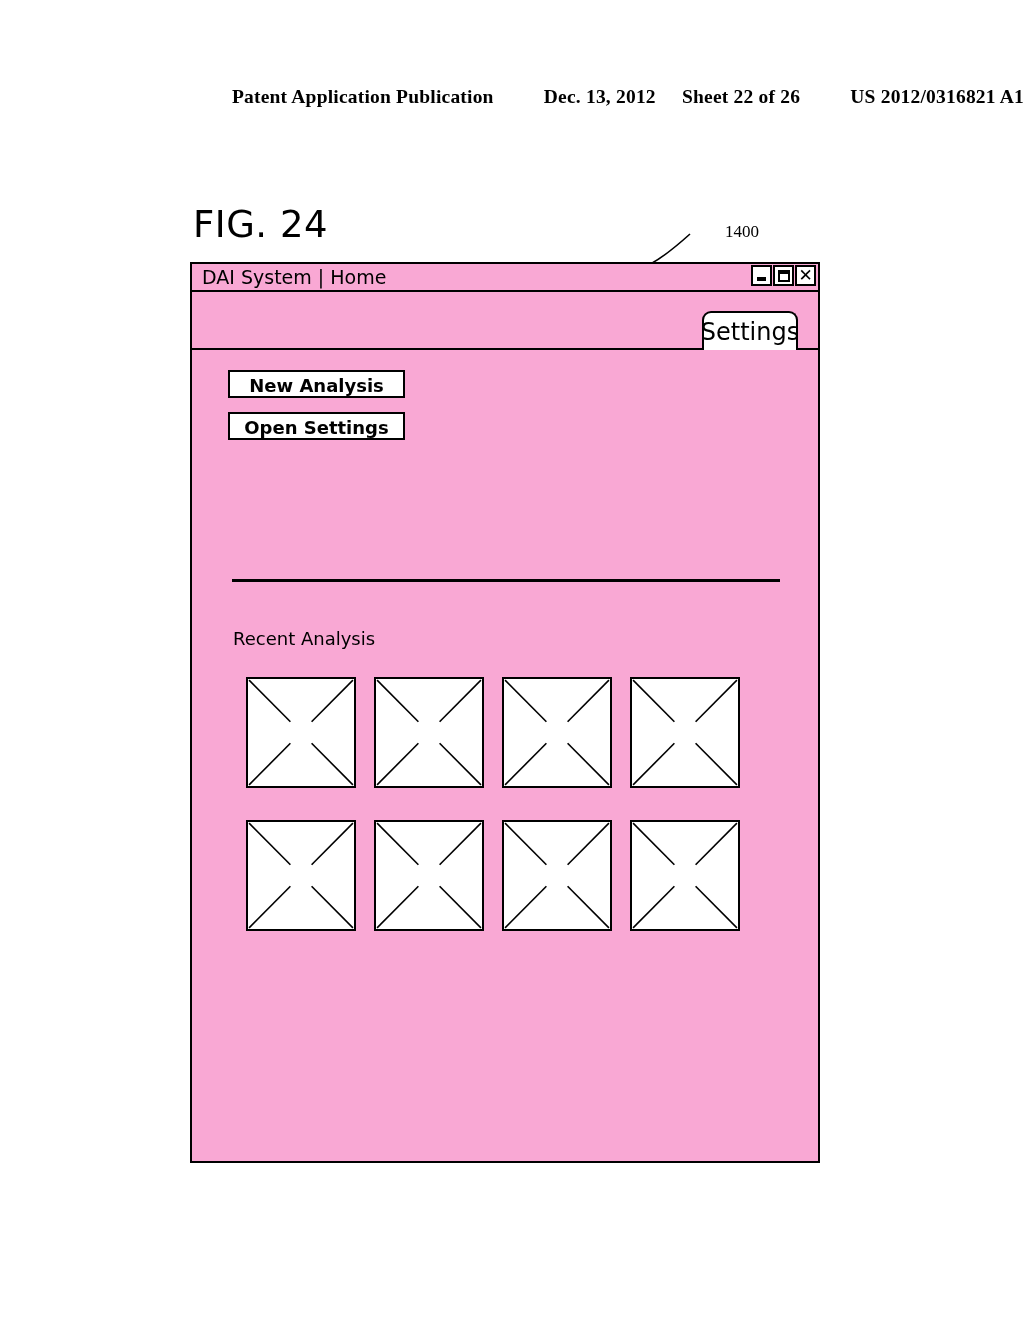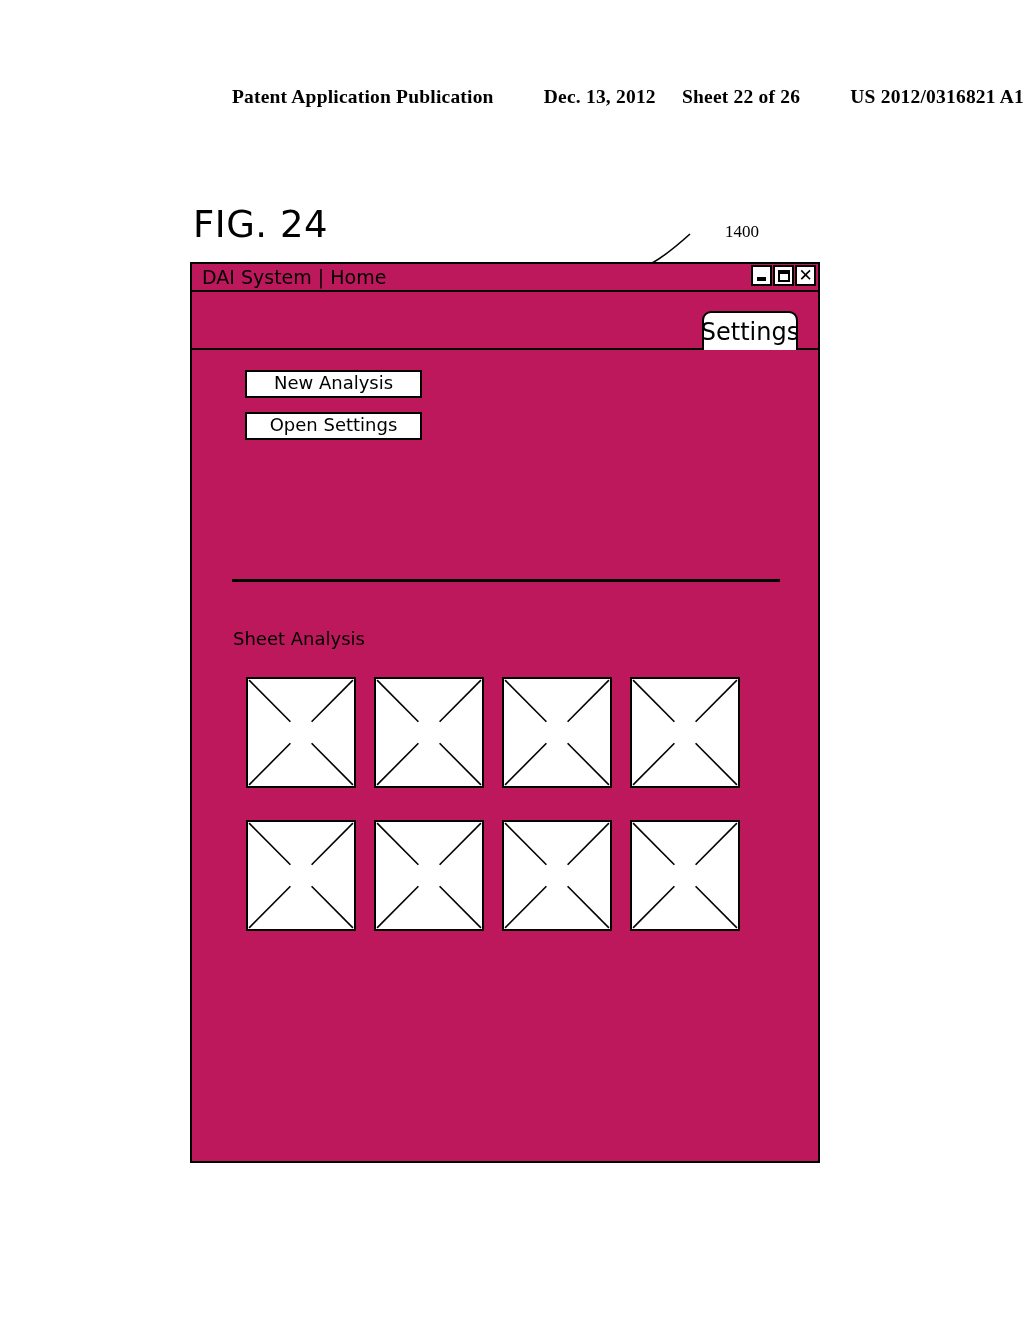--- a/index.html
+++ b/index.html
@@ -64,21 +64,21 @@
 
   
   #app-window {
     position: absolute;
     left: 190px;
     top: 262px;
     width: 630px;
     height: 901px;
     border: 2px solid #000000;
     box-sizing: border-box;
-    background: #be185d;
+    background: #f9a8d4;
   }
 
   
   #title-bar {
     position: relative;
     height: 28px;
     border-bottom: 2px solid #000000;
     box-sizing: border-box;
     display: flex;
     align-items: center;
@@ -155,30 +155,31 @@
   }
 
   
   #content-pane {
     position: relative;
     height: 812px;
   }
 
   .action-btn {
     position: absolute;
-    left: 53px;
+    left: 36px;
     width: 177px;
     height: 28px;
     border: 2px solid #000000;
     box-sizing: border-box;
     background: #ffffff;
     display: flex;
-    align-items: flex-start;
+    align-items: flex-end;
     justify-content: center;
     font-size: 18px;
+    font-weight: bold;
   }
   #btn-new-analysis  { top: 20px; }
   #btn-open-analysis { top: 62px; }
 
   #section-divider {
     position: absolute;
     left: 40px;
     top: 229px;
     width: 548px;
     height: 3px;
@@ -267,21 +268,21 @@
     <div class="action-btn" id="btn-new-analysis">
       <span>New Analysis</span>
     </div>
 
     <div class="action-btn" id="btn-open-analysis">
       <span>Open Settings</span>
     </div>
 
     <div id="section-divider"></div>
 
-    <div id="recent-label">Sheet Analysis</div>
+    <div id="recent-label">Recent Analysis</div>
 
     <div id="thumb-grid">
 
     <div class="thumb">
           <svg viewBox="0 0 100 100" preserveAspectRatio="none">
             <line x1="1" y1="1" x2="40" y2="40" stroke="#000000" stroke-width="1.6" vector-effect="non-scaling-stroke"></line>
             <line x1="99" y1="1" x2="60" y2="40" stroke="#000000" stroke-width="1.6" vector-effect="non-scaling-stroke"></line>
             <line x1="1" y1="99" x2="40" y2="60" stroke="#000000" stroke-width="1.6" vector-effect="non-scaling-stroke"></line>
             <line x1="99" y1="99" x2="60" y2="60" stroke="#000000" stroke-width="1.6" vector-effect="non-scaling-stroke"></line>
           </svg>

